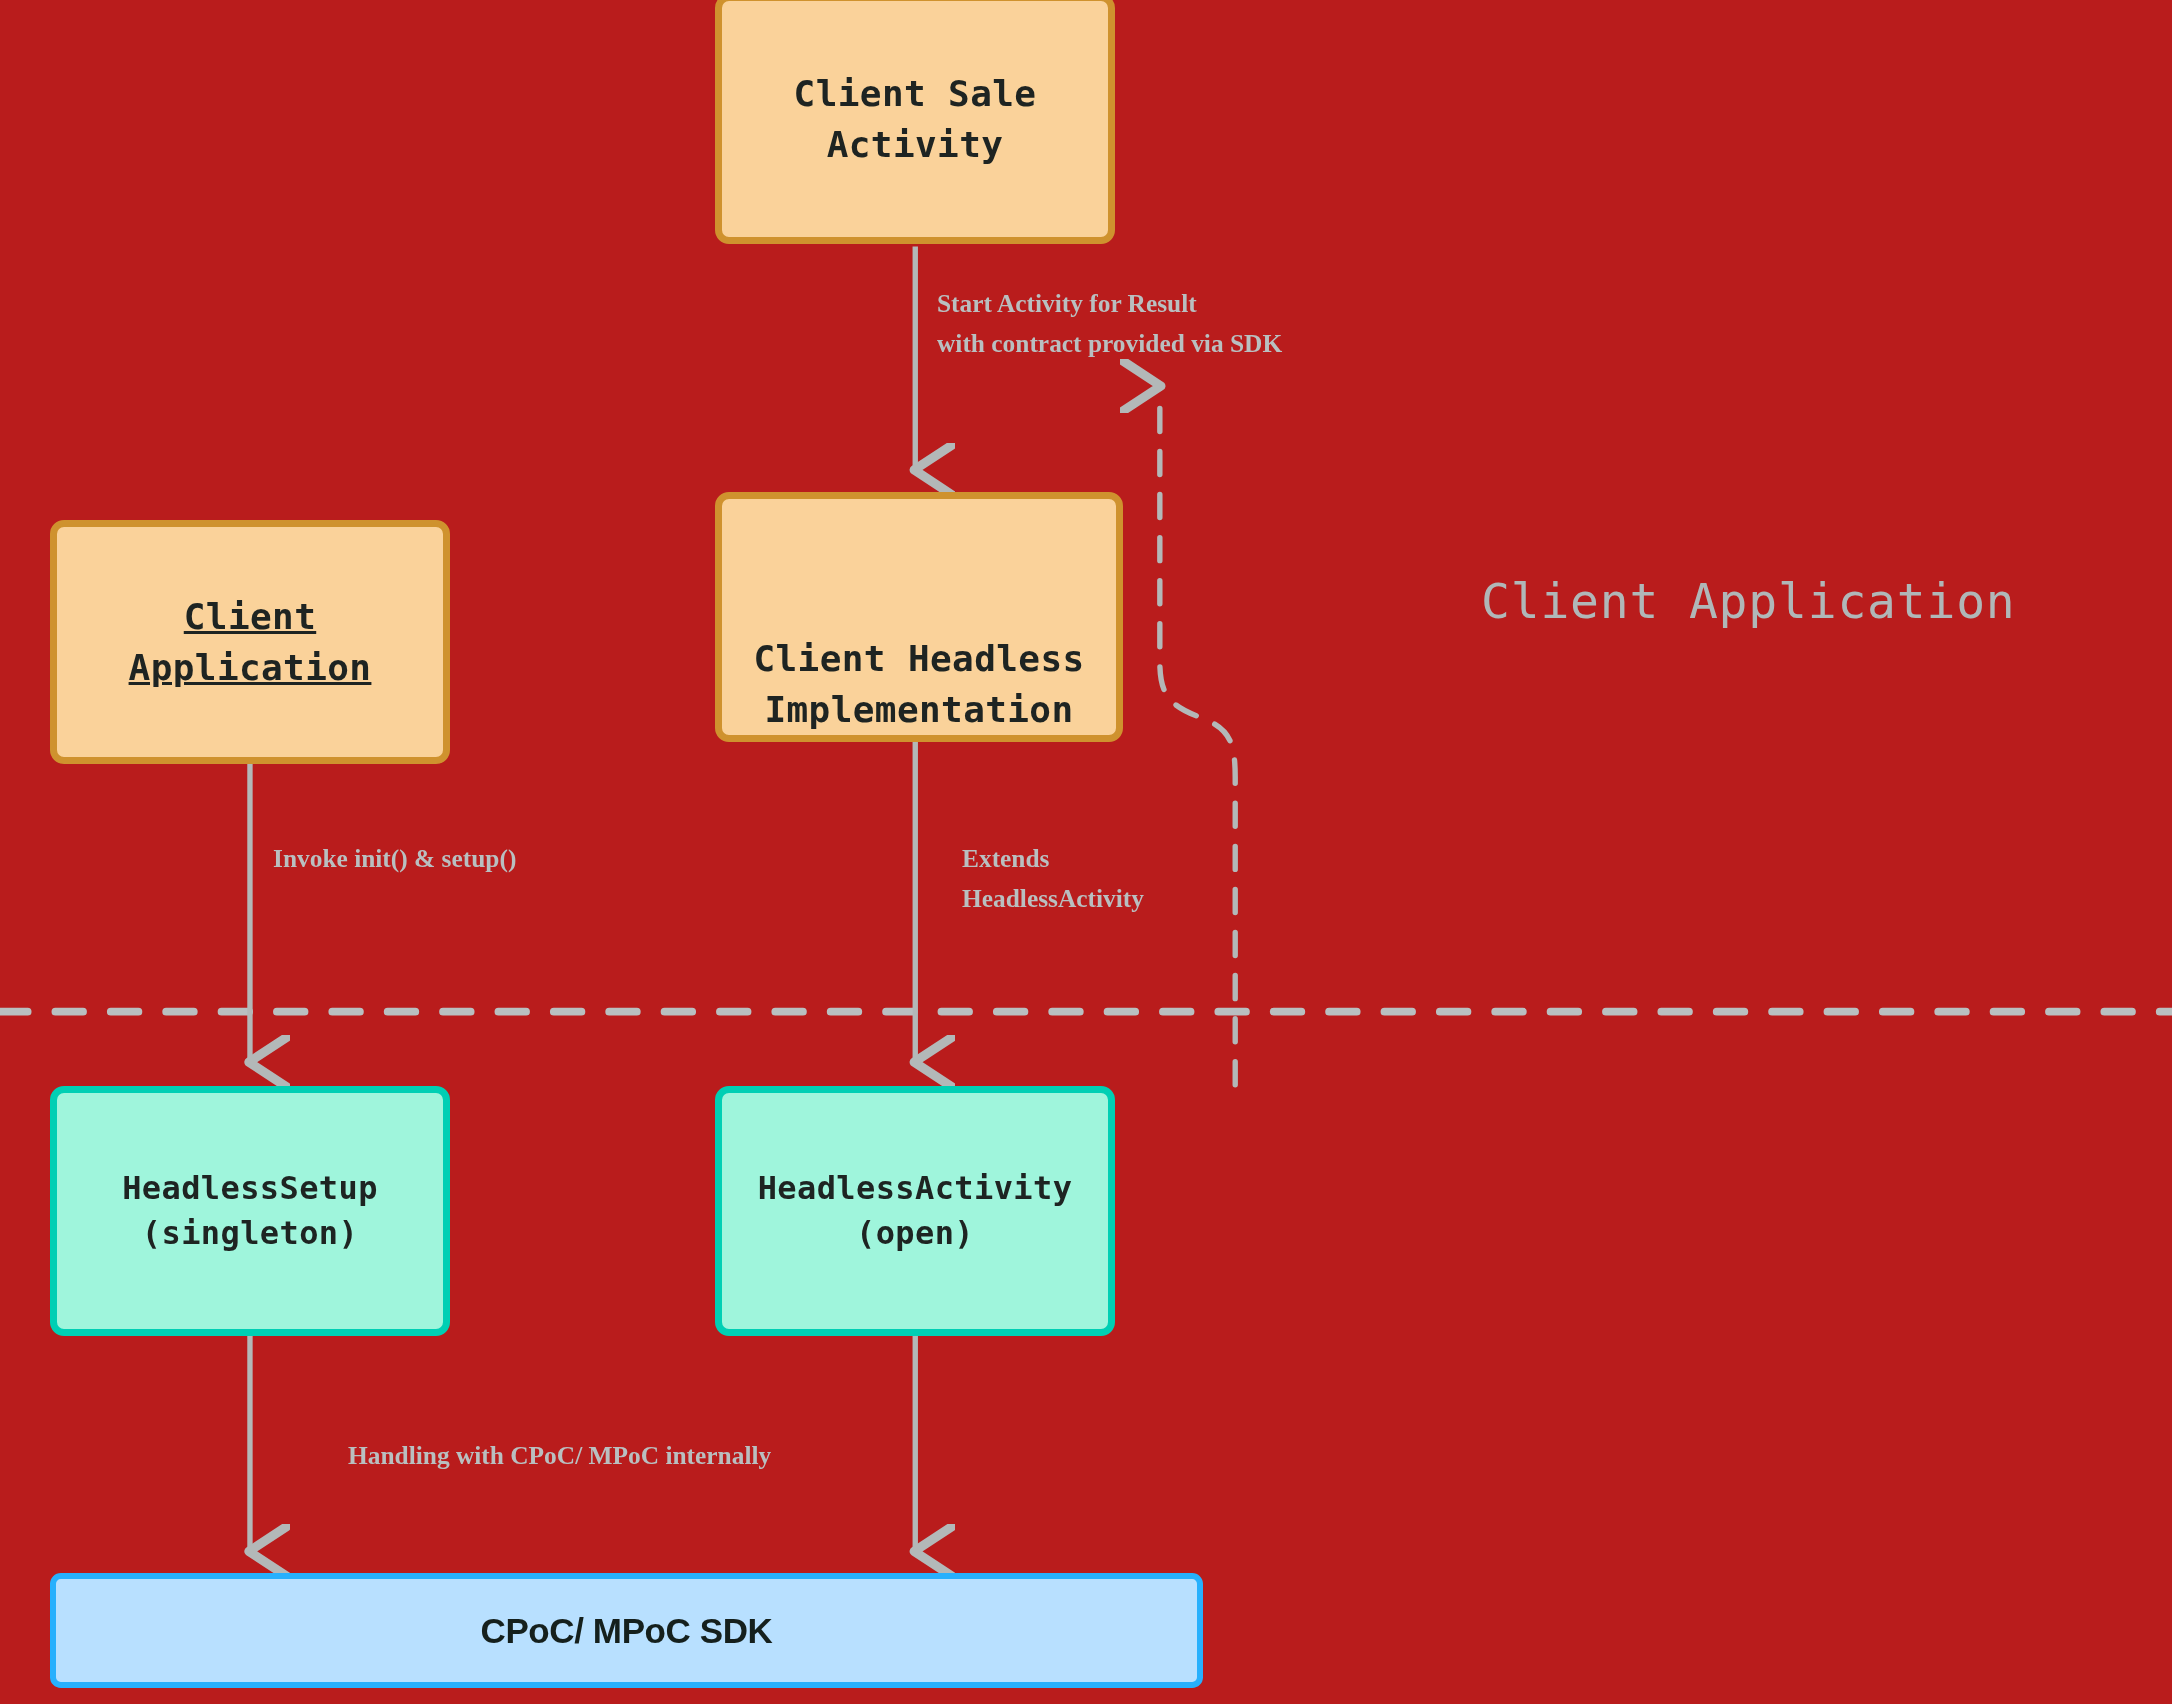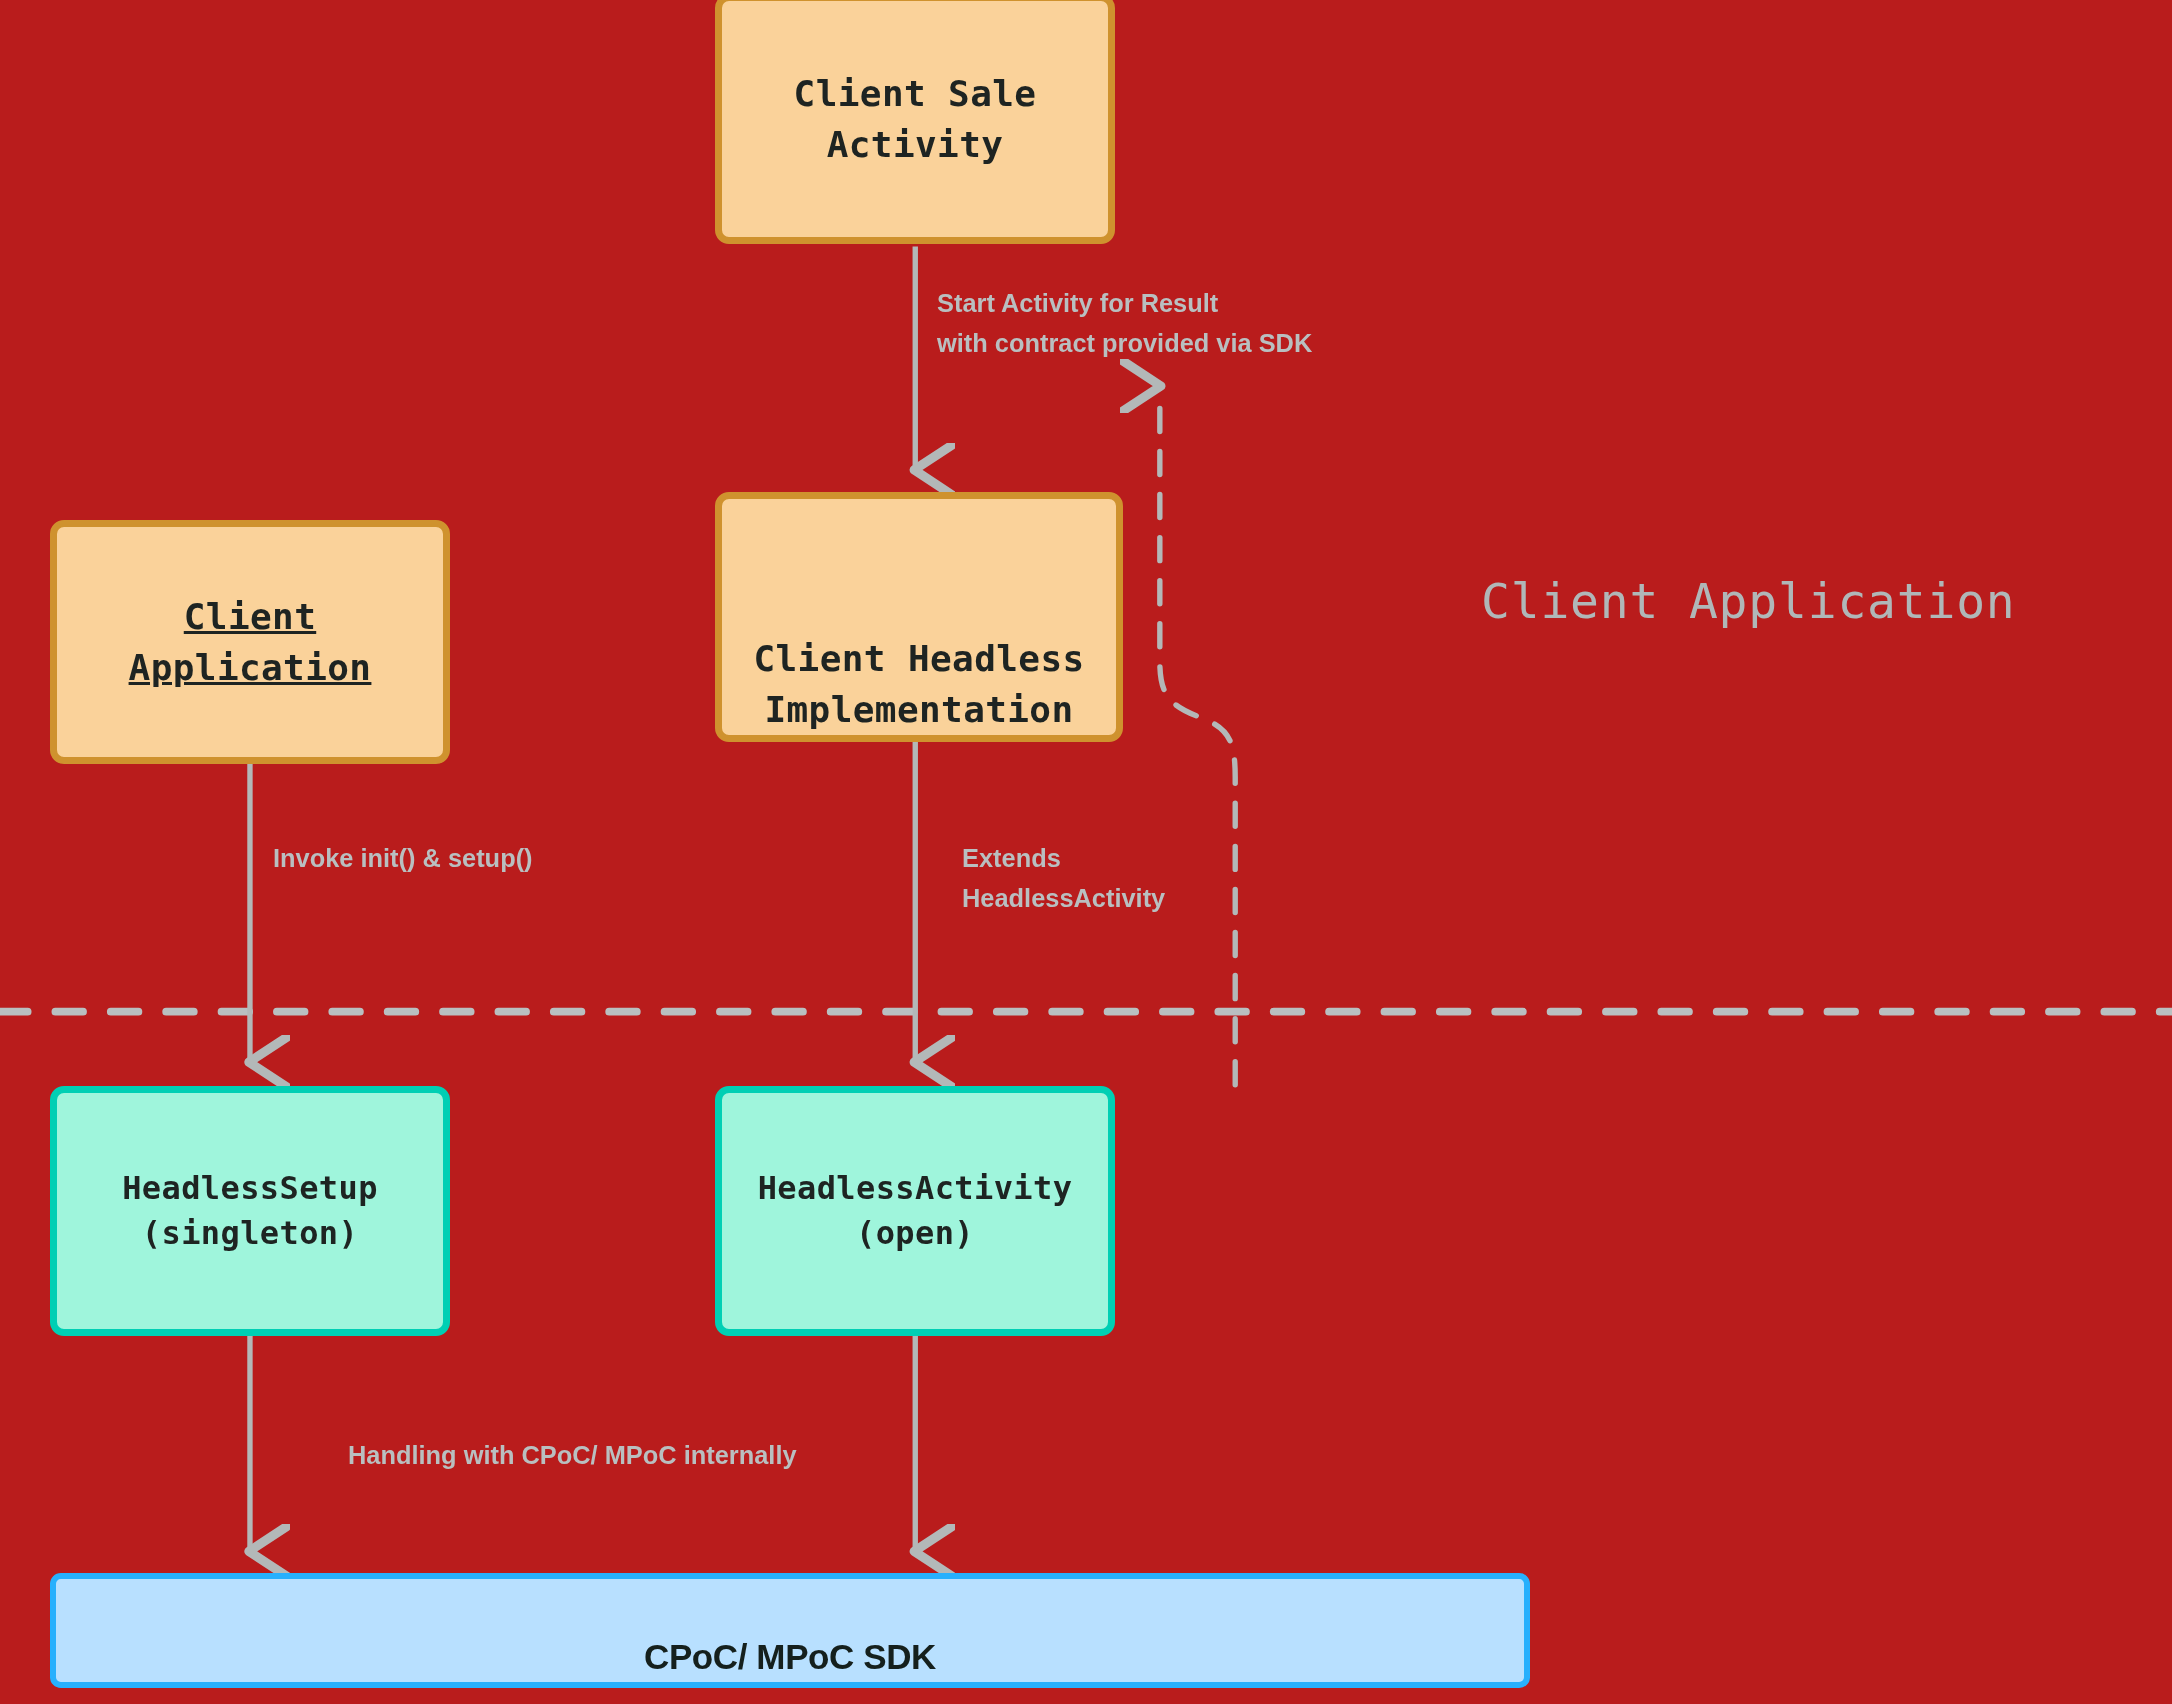--- a/index.html
+++ b/index.html
@@ -61,21 +61,21 @@
     border-radius: 10.8px;
     font-family: "Liberation Sans", sans-serif;
     font-size: 35px;
     font-weight: bold;
     color: #15201d;
     letter-spacing: -0.4px;
   }
   .edge-label {
     position: absolute;
     color: #b9bfc0;
-    font-family: Liberation Sans, sans-serif;
+    font-family: Liberation Serif, serif;
     font-size: 25.4px;
     font-weight: bold;
     line-height: 1.58;
     white-space: pre-line;
     letter-spacing: 0px;
     z-index: 4;
   }
   .zone-label {
     position: absolute;
     color: #b0b7b8;
@@ -137,21 +137,21 @@
     <span>HeadlessSetup
 (singleton)</span>
   </div>
 
 
   <div class="node node-teal" style="left:715px; top:1086px; width:400px; height:250px; z-index:4;">
     <span>HeadlessActivity
 (open)</span>
   </div>
 
-  <div class="node node-blue" style="left:50px; top:1573px; width:1480px; height:115px;align-items:flex-end;">
+  <div class="node node-blue" style="left:50px; top:1573px; width:1153px; height:115px;">
     <span>CPoC/ MPoC SDK</span>
   </div>
 
   <div class="edge-label" style="left:937px; top:283px;">Start Activity for Result
 with contract provided via SDK</div>
 
   <div class="edge-label" style="left:273px; top:838px;">Invoke init() &amp; setup()</div>
 
   <div class="edge-label" style="left:962px; top:838px;">Extends
 HeadlessActivity</div>

